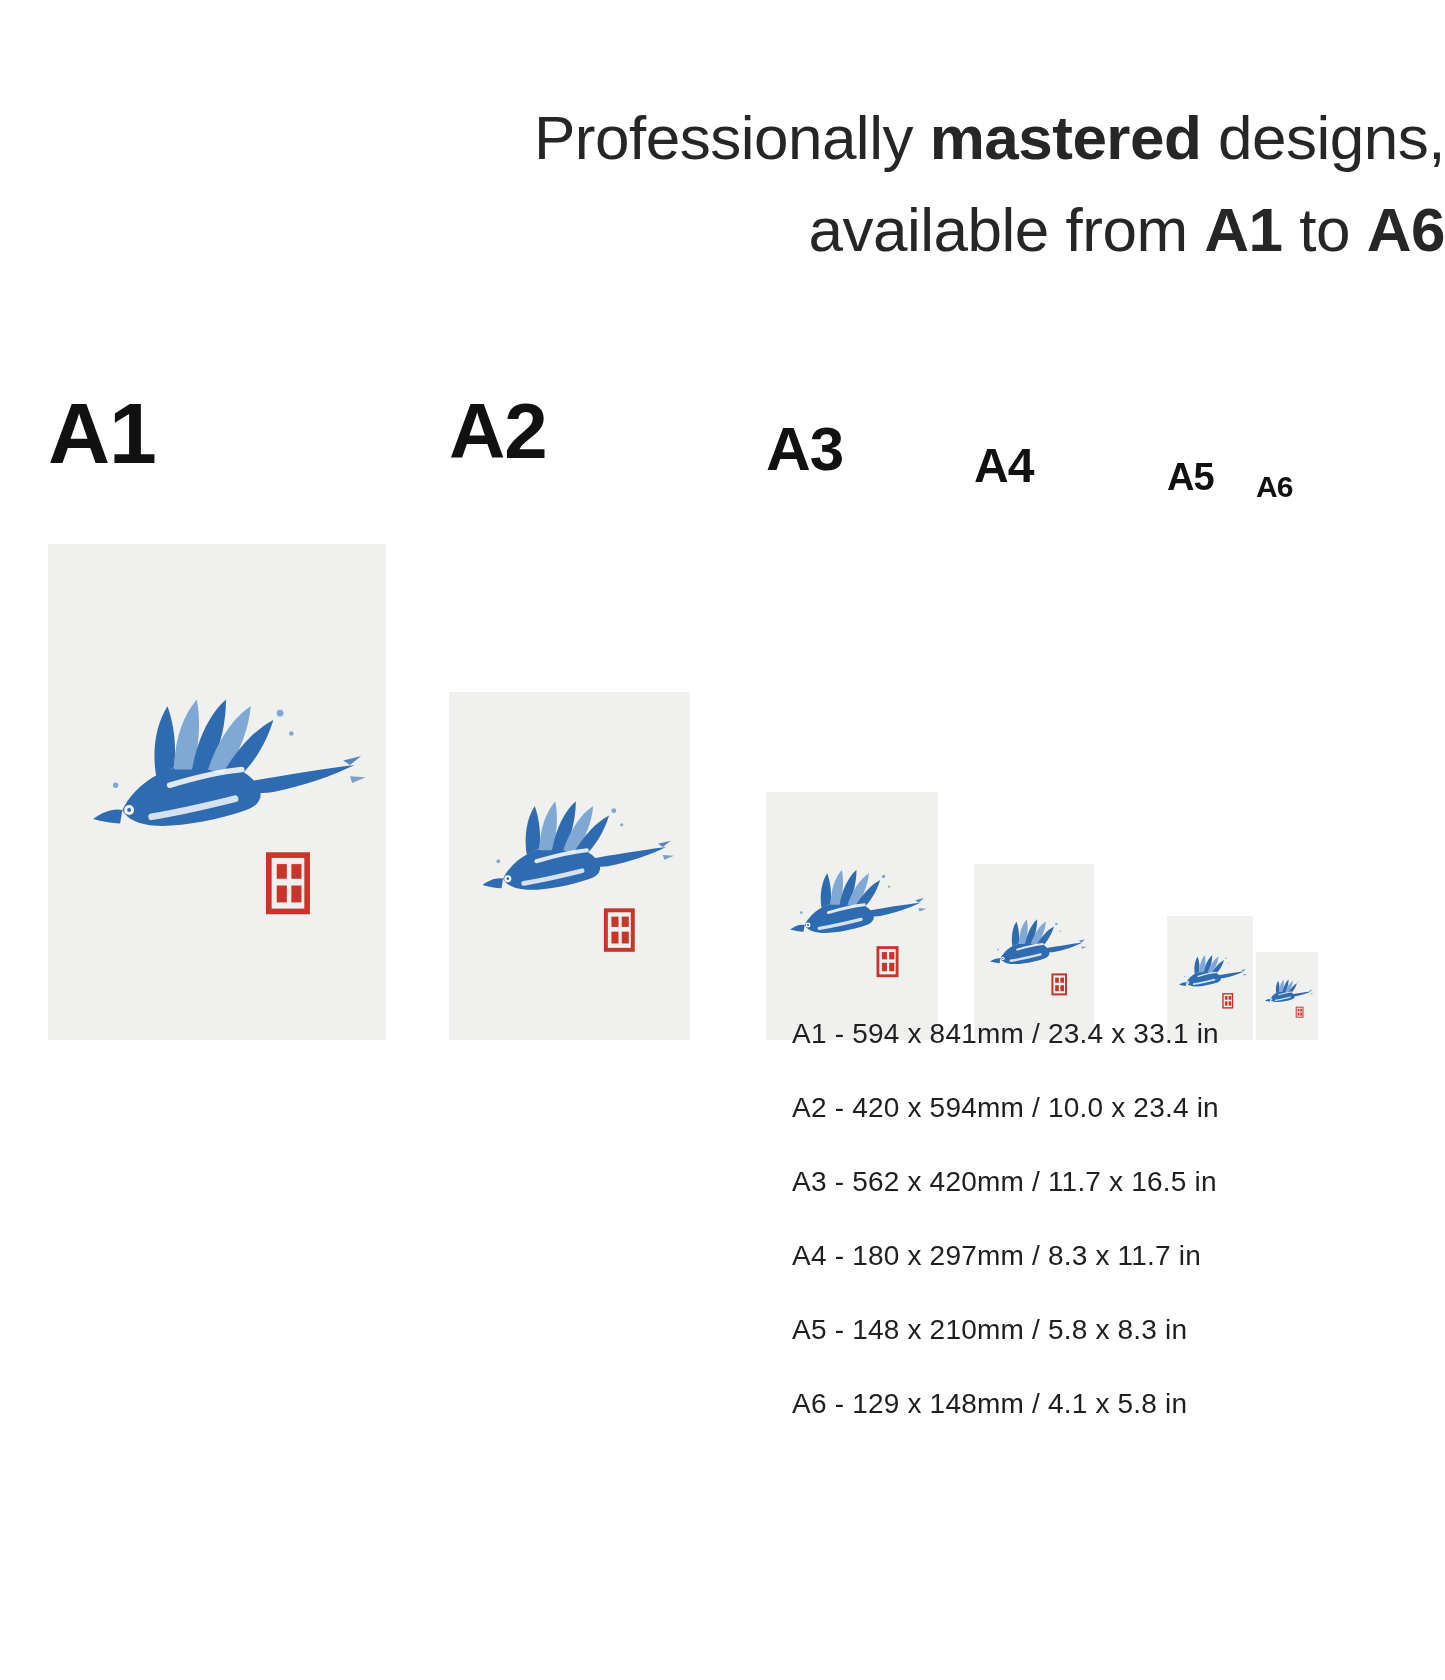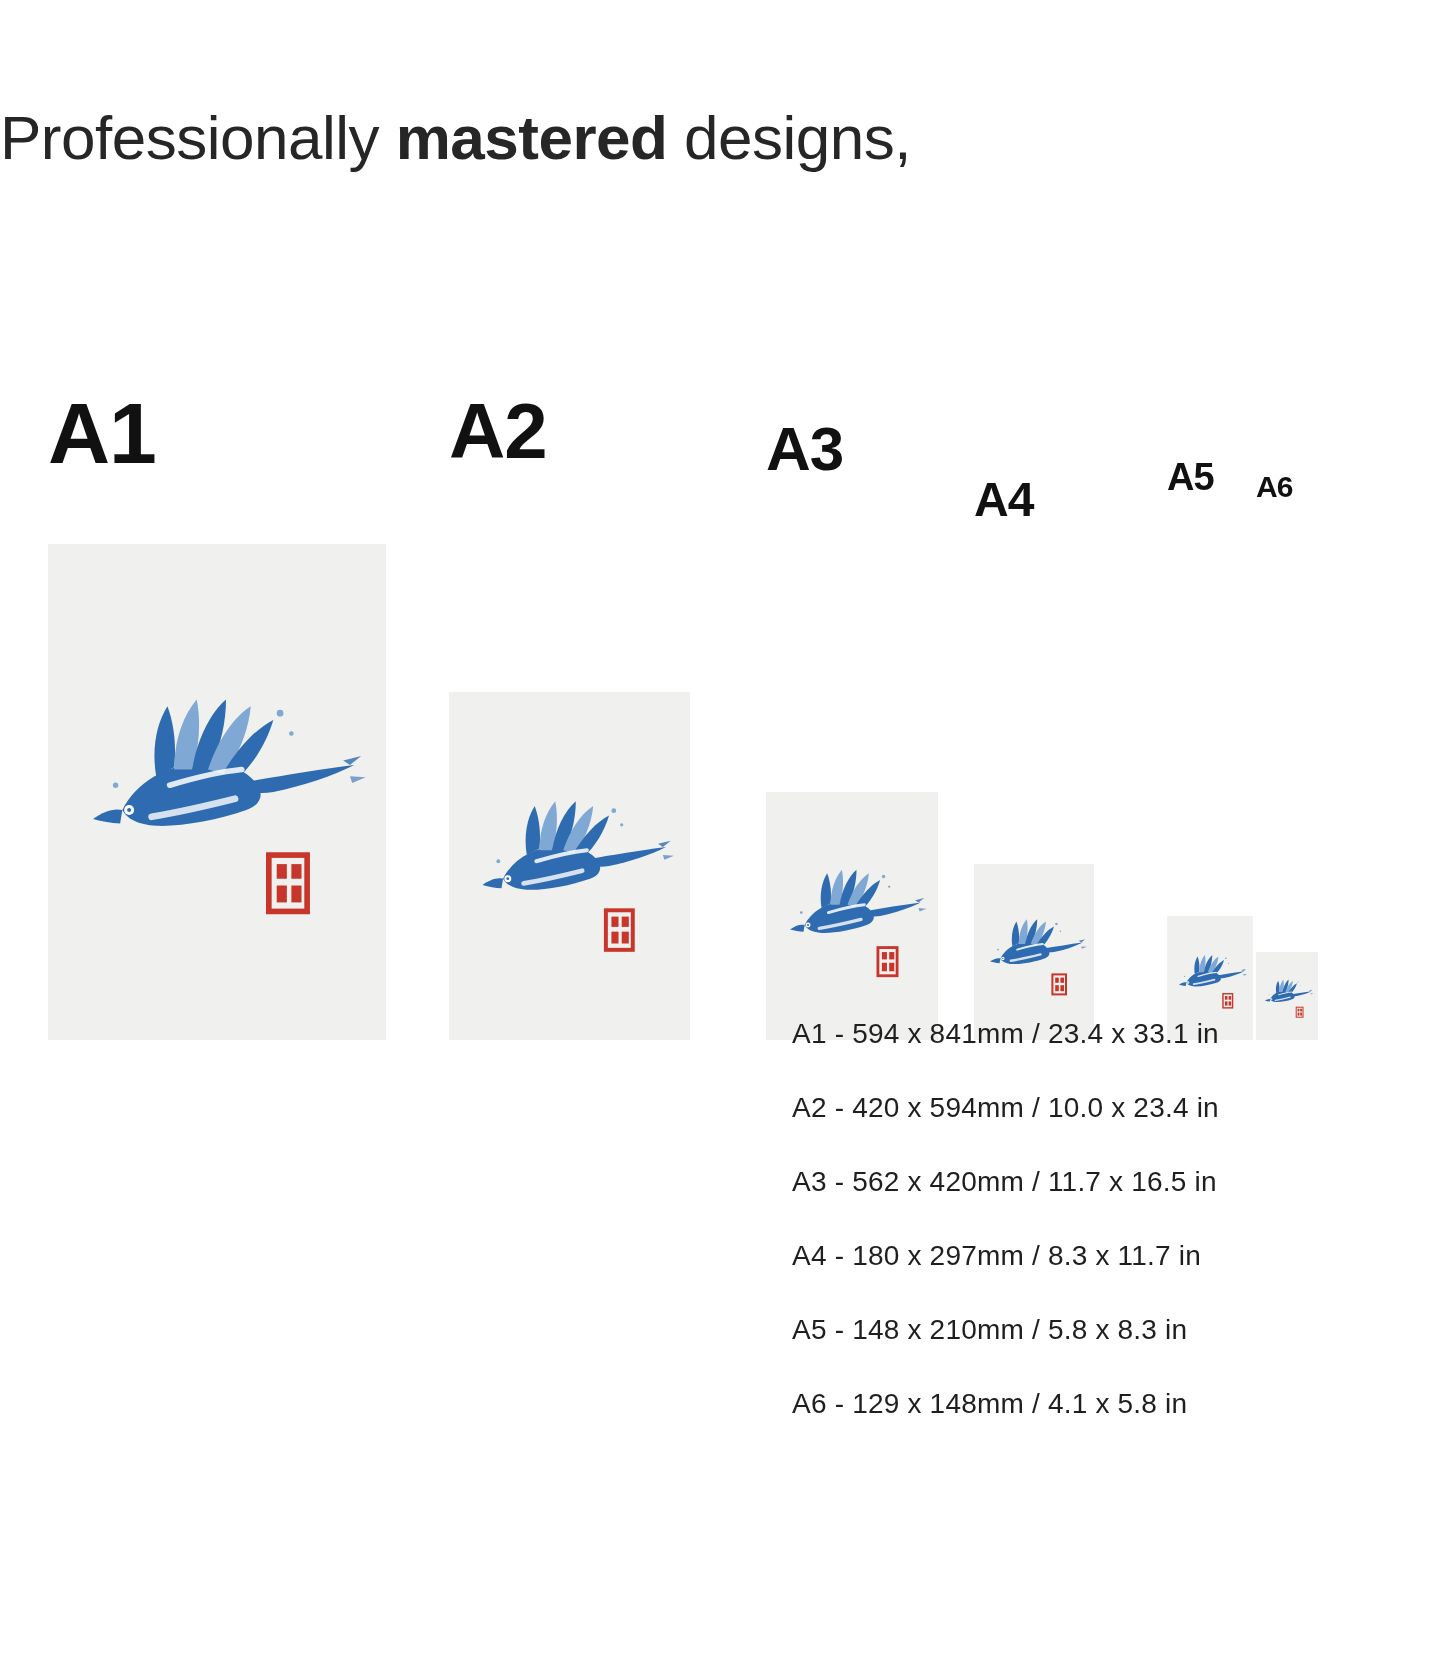--- a/index.html
+++ b/index.html
@@ -15,21 +15,21 @@
     color: #1a1a1a;
     overflow: hidden;
   }
 
   
   .headline {
     position: absolute;
     top: 92px;
     left: 0;
     width: 1445px;
-    text-align: left;
+    text-align: right;
     font-size: 62px;
     line-height: 1.48;
     font-weight: 400;
     letter-spacing: -0.5px;
     color: #262626;
   }
   .headline .b { font-weight: 700; }
 
   
   .sizes {
@@ -85,20 +85,23 @@
     letter-spacing: 0.2px;
   }
 </style>
 </head>
 <body>
 
 <div class="headline">
   <div>
     <span>Professionally </span><span class="b">mastered</span><span> designs,</span>
   </div>
+  <div>
+    <span>available from </span><span class="b">A1</span><span> to </span><span class="b">A6</span>
+  </div>
 </div>
 
 <div class="sizes">
     <div class="size-col" style="left: 48px; width: 338px; height: 660px;">
       <div class="size-label" style="font-size: 86px; top: 10px;">A1</div>
       <div class="poster" style="width: 338px; height: 496px; background: rgb(240, 240, 238);">
         <div class="art">
   <svg viewBox="0 0 300 440" preserveAspectRatio="xMidYMid meet" aria-hidden="true">
     <g>
 
@@ -215,21 +218,21 @@
       <rect x="203" y="284" width="9" height="13" fill="#c8352b"></rect>
       <rect x="216" y="284" width="9" height="13" fill="#c8352b"></rect>
       <rect x="203" y="303" width="9" height="15" fill="#c8352b"></rect>
       <rect x="216" y="303" width="9" height="15" fill="#c8352b"></rect>
     </g>
   </svg>
         </div>
       </div>
     </div>
     <div class="size-col" style="left: 974px; width: 120px; height: 660px;">
-      <div class="size-label" style="font-size: 48px; top: 62px; margin-top: 34px;">A4</div>
+      <div class="size-label" style="font-size: 48px; top: 62px;">A4</div>
       <div class="poster" style="width: 120px; height: 176px; background: rgb(240, 240, 238);">
         <div class="art">
   <svg viewBox="0 0 300 440" preserveAspectRatio="xMidYMid meet" aria-hidden="true">
     <g>
 
       <path d="M170 212 C 205 206, 240 200, 272 196 C 252 206, 228 214, 200 220 C 188 222, 178 220, 170 218 Z" fill="#2f6bb0"></path>
       <path d="M262 192 l16 -4 -10 8 z" fill="#2f6bb0" opacity="0.8"></path>
       <path d="M268 206 l14 1 -12 5 z" fill="#2f6bb0" opacity="0.6"></path>
 
       <path d="M66 236 C 78 212, 104 196, 136 194 C 160 193, 178 202, 186 214 C 192 223, 188 232, 176 236 C 150 245, 118 251, 96 250 C 80 249, 70 244, 66 236 Z" fill="#2f6bb0"></path>

